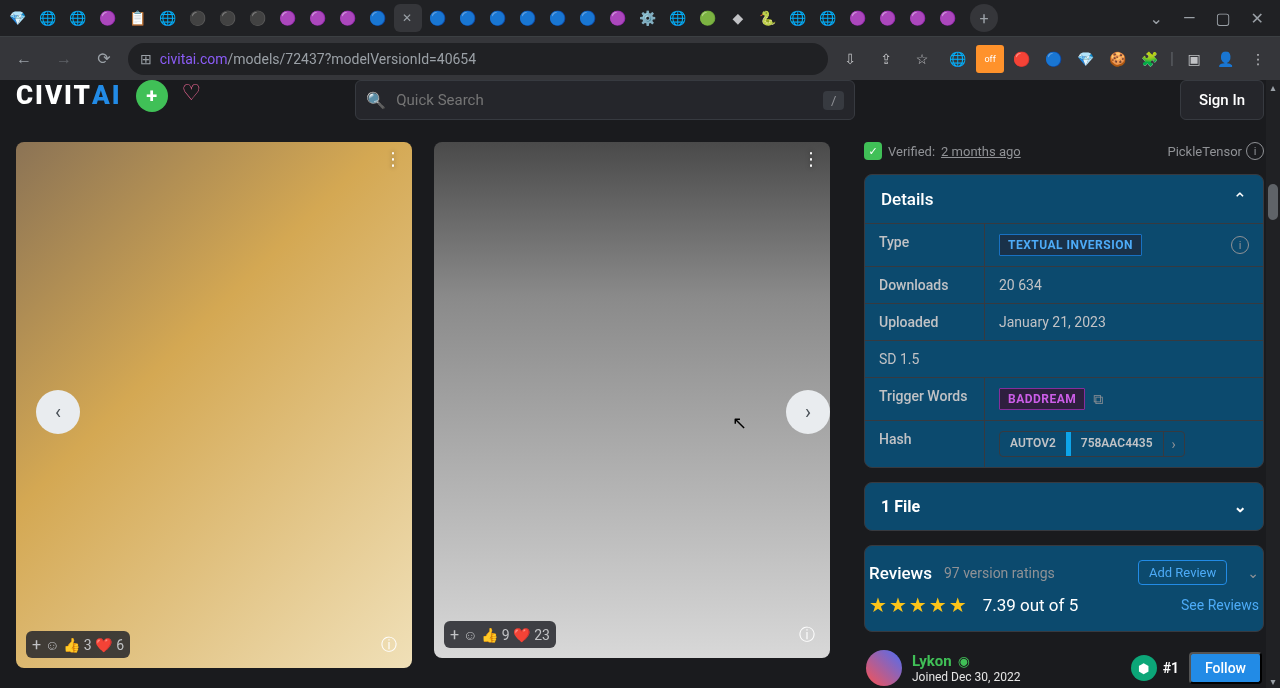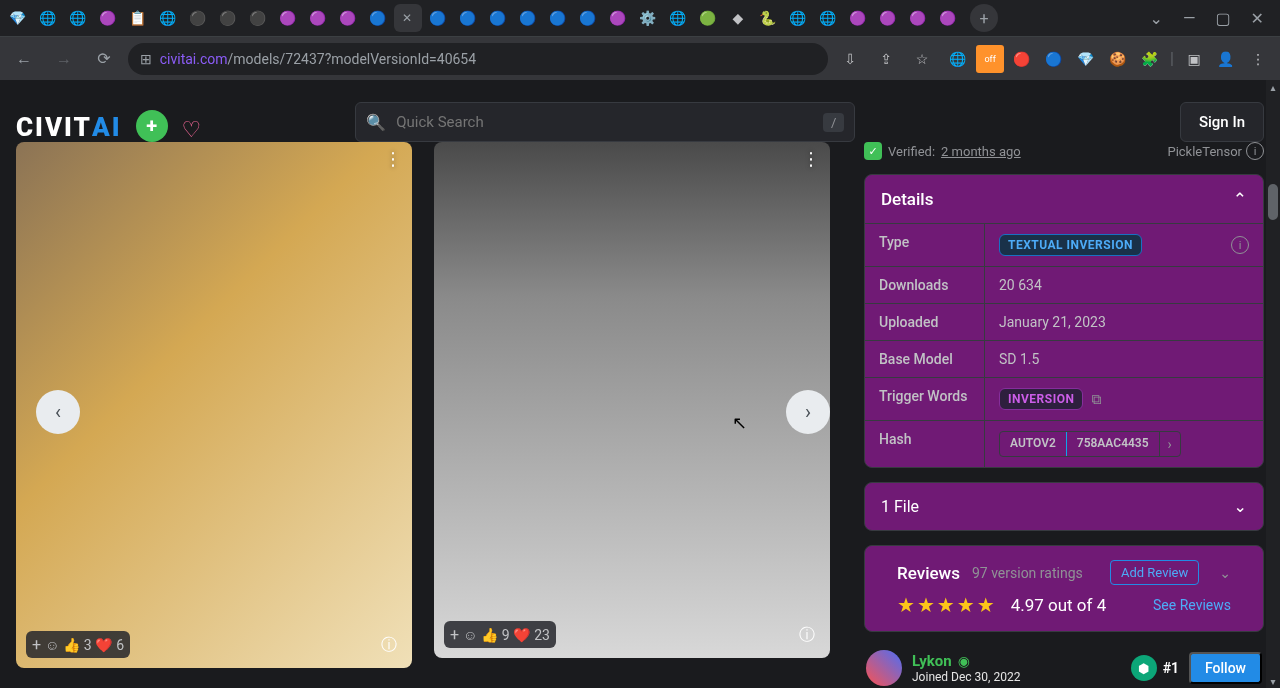--- a/index.html
+++ b/index.html
@@ -11,21 +11,21 @@
 .tab-close{color:#9aa0a6;font-size:12px;margin-left:-2px}
 .new-tab{width:28px;height:28px;border-radius:50%;background:#35363a;color:#9aa0a6;display:flex;align-items:center;justify-content:center;margin-left:6px;font-size:16px}
 .win-ctrl{margin-left:auto;display:flex;gap:20px;padding-right:12px;color:#9aa0a6}
 .url-bar-row{height:44px;display:flex;align-items:center;padding:0 8px;gap:8px;background:#35363a;border-top:1px solid #3c4043}
 .nav-btn{width:32px;height:32px;display:flex;align-items:center;justify-content:center;color:#9aa0a6;border-radius:50%}
 .url-bar{flex:1;height:32px;background:#202124;border-radius:16px;display:flex;align-items:center;padding:0 12px;color:#9aa0a6;font-size:14px}
 .url-domain{color:#8b5cf6}
 .ext-row{display:flex;gap:4px;align-items:center}
 .ext{width:28px;height:28px;display:flex;align-items:center;justify-content:center;border-radius:4px;font-size:14px}
 .content{display:flex;flex-direction:column;height:608px;position:relative}
-.topbar{height:62px;display:flex;align-items:flex-end;padding:0 16px;gap:14px;background:#1a1b1e}
+.topbar{height:62px;display:flex;align-items:flex-start;padding:0 16px;gap:14px;background:#1a1b1e}
 .logo{display:flex;align-items:center;font-weight:900;font-size:26px;letter-spacing:2px}
 .logo-c{color:#fff}
 .logo-ai{color:#228be6}
 .plus-btn{width:32px;height:32px;border-radius:50%;background:#40c057;color:#fff;display:flex;align-items:center;justify-content:center;font-size:20px;font-weight:bold}
 .heart-btn{color:#ff6b9d;font-size:22px}
 .search-wrap{flex:0 0 500px;margin-left:140px;height:40px;background:#25262b;border:1px solid #373a40;border-radius:6px;display:flex;align-items:center;padding:0 10px;gap:10px}
 .search-wrap input{flex:1;background:none;border:none;outline:none;color:#eab308;font-size:15px}
 .kbd{background:#373a40;padding:2px 8px;border-radius:4px;font-size:13px;color:#909296}
 .signin{margin-left:auto;padding:10px 18px;background:#25262b;border:1px solid #373a40;border-radius:6px;color:#fff;font-size:15px;font-weight:500}
 .main{flex:1;display:flex;gap:18px;padding:0 16px;overflow:hidden}
@@ -39,36 +39,36 @@
 .react{display:flex;align-items:center;gap:3px}
 .info-i{position:absolute;bottom:10px;right:10px;width:26px;height:26px;border-radius:50%;display:flex;align-items:center;justify-content:center;color:#fff;font-size:16px}
 .carousel-btn{position:absolute;top:248px;width:44px;height:44px;border-radius:50%;background:#e9ecef;color:#495057;display:flex;align-items:center;justify-content:center;font-size:20px;z-index:5}
 .carousel-prev{left:20px}
 .carousel-next{left:770px}
 .sidebar{width:400px;display:flex;flex-direction:column;gap:14px;font-size:14px}
 .verified-row{display:flex;align-items:center;gap:6px;color:#909296;font-size:13px}
 .verif-badge{width:18px;height:18px;background:#40c057;border-radius:4px;display:flex;align-items:center;justify-content:center;color:#fff;font-size:11px}
 .verif-link{text-decoration:underline}
 .pickle{margin-left:auto;display:flex;align-items:center;gap:4px}
-.panel{background:#701a75;border:1px solid #373a40;border-radius:8px}
+.panel{background:#0c4a6e;border:1px solid #373a40;border-radius:8px}
 .panel-head{display:flex;align-items:center;justify-content:space-between;padding:14px 16px;font-size:17px;color:#fff;font-weight:500}
 .detail-row{display:flex;border-top:1px solid #373a40}
 .dlabel{width:120px;padding:10px 14px;color:#c1c2c5;font-weight:500;border-right:1px solid #373a40}
 .dval{flex:1;padding:10px 14px;display:flex;align-items:center;gap:8px}
-.badge{padding:3px 8px;border-radius:6px;font-size:12px;font-weight:700;letter-spacing:0.5px}
+.badge{padding:3px 8px;border-radius:1px;font-size:12px;font-weight:700;letter-spacing:0.5px}
 .badge-ti{background:#193149;color:#4dabf7;border:1px solid #1971c2}
 .badge-trig{background:#2e1f3e;color:#cc5de8;border:1px solid #862e9c}
 .copy-ic{color:#909296}
 .info-ic{margin-left:auto;color:#909296;width:18px;height:18px;border:1.5px solid #909296;border-radius:50%;display:flex;align-items:center;justify-content:center;font-size:11px}
 .hash-box{display:flex;border:1px solid #373a40;border-radius:4px;overflow:hidden}
 .hash-seg{padding:4px 10px;font-size:12px;font-weight:600}
-.hash-seg:first-child{border-right:1px solid #0ea5e9}
+.hash-seg:first-child{border-right:5px solid #0ea5e9}
 .hash-arrow{padding:4px 8px;border-left:1px solid #373a40;color:#909296}
-.file-panel{padding:14px 16px;display:flex;justify-content:space-between;align-items:flex-end;color:#fff;font-weight:400;font-size:16px}
-.reviews-panel{padding:14px 32px}
+.file-panel{padding:14px 16px;display:flex;justify-content:space-between;align-items:flex-end;color:#fff;font-weight:700;font-size:16px}
+.reviews-panel{padding:14px 4px}
 .rev-top{display:flex;align-items:center;gap:12px}
 .rev-title{color:#fff;font-size:17px;font-weight:500}
 .rev-count{color:#909296;font-size:14px}
 .add-rev{padding:4px 10px;border:1px solid #228be6;border-radius:4px;color:#4dabf7;font-size:13px;margin-left:auto}
 .rev-score{display:flex;align-items:center;gap:14px;margin-top:8px}
 .stars{color:#fcc419;font-size:20px;letter-spacing:2px}
 .score-txt{color:#fff;font-size:17px}
 .see-rev{color:#4dabf7;font-size:14px;margin-left:auto}
 .author-row{display:flex;align-items:center;gap:10px;padding:4px 2px}
 .avatar{width:36px;height:36px;border-radius:50%;background:linear-gradient(45deg,#fa5252,#4c6ef5)}
@@ -226,27 +226,26 @@
         </div>
         <div class="detail-row">
           <div class="dlabel">Downloads</div>
           <div class="dval">20 634</div>
         </div>
         <div class="detail-row">
           <div class="dlabel">Uploaded</div>
           <div class="dval">January 21, 2023</div>
         </div>
         <div class="detail-row">
-          <div class="dlabel">Base Model</div>
           <div class="dval">SD 1.5</div>
         </div>
         <div class="detail-row">
           <div class="dlabel">Trigger Words</div>
           <div class="dval">
-              <span class="badge badge-trig">INVERSION</span>
+              <span class="badge badge-trig">BADDREAM</span>
               <span class="copy-ic">⧉</span>
             </div>
         </div>
         <div class="detail-row">
           <div class="dlabel">Hash</div>
           <div class="dval">
             <div class="hash-box">
               <span class="hash-seg">AUTOV2</span>
               <span class="hash-seg">758AAC4435</span>
               <span class="hash-arrow">›</span>
@@ -262,21 +261,21 @@
 
       <div class="panel reviews-panel">
         <div class="rev-top">
           <span class="rev-title">Reviews</span>
           <span class="rev-count">97 version ratings</span>
           <span class="add-rev">Add Review</span>
           <span style="margin-left:8px;color:#909296">⌄</span>
         </div>
         <div class="rev-score">
           <span class="stars">★★★★★</span>
-          <span class="score-txt">4.97 out of 4</span>
+          <span class="score-txt">7.39 out of 5</span>
           <span class="see-rev">See Reviews</span>
         </div>
       </div>
 
       <div class="author-row">
         <div class="avatar"></div>
         <div>
           <div style="display:flex;align-items:center;gap:6px">
             <span class="author-name">Lykon</span>
             <span class="author-verif">◉</span>

